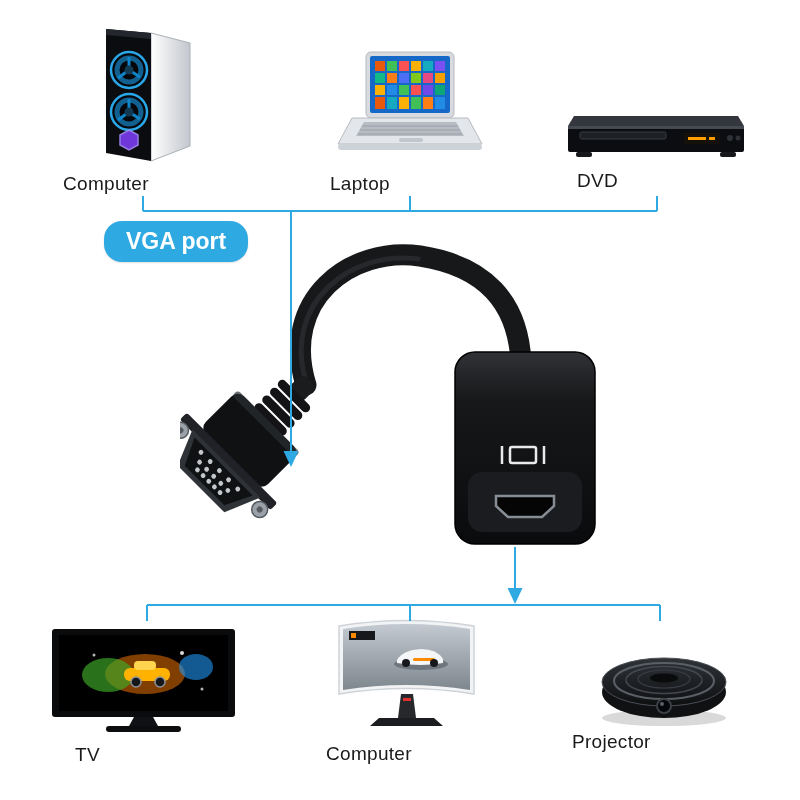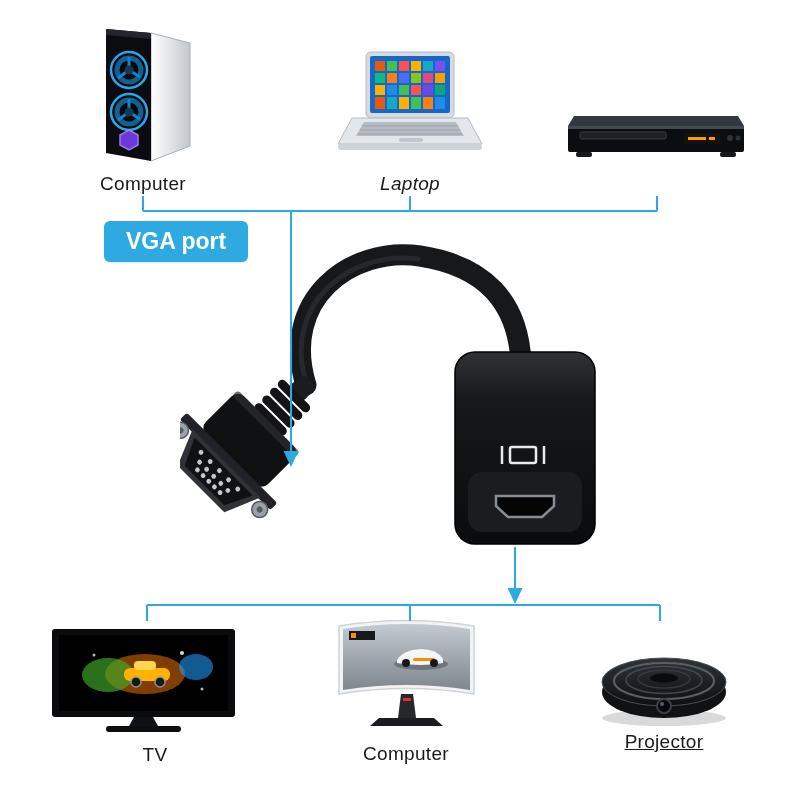--- a/index.html
+++ b/index.html
@@ -2,27 +2,27 @@
 <html style="--accent: #2ea9e2;"><head>
 <meta charset="utf-8">
 <style>
   :root { --accent: #2ea9e2; }
   * { margin: 0; padding: 0; box-sizing: border-box; }
   body { width: 800px; height: 800px; background: #fff; font-family: "Liberation Sans", sans-serif; }
   .stage { position: relative; width: 800px; height: 800px; background: #ffffff; overflow: hidden; }
   .device { position: absolute; }
   .device svg { display: block; width: 100%; height: 100%; }
   .device-label {
-    position: absolute; width: 160px; text-align: center;
+    position: absolute; width: 160px; text-align: left;
     font-size: 19px; color: #1a1a1a; letter-spacing: 0.3px;
   }
   .badge {
     position: absolute; background: var(--accent, #2ea9e2); color: #ffffff;
     font-weight: bold; font-size: 23px; line-height: 41px; height: 41px;
-    padding: 0 22px; border-radius: 6px; text-align: center;
+    padding: 0 22px; border-radius: 18px; text-align: center;
     box-shadow: 0 1px 2px rgba(0,0,0,0.12);
   }
   .overlay { position: absolute; left: 0; top: 0; width: 800px; height: 800px; pointer-events: none; z-index: 5; }
   .adapter { position: absolute; left: 180px; top: 240px; width: 430px; height: 320px; z-index: 3; }
   .badge { z-index: 6; }
 </style>
 </head>
 <body>
 
 <div class="stage">
@@ -85,37 +85,38 @@
           <rect x="90" y="47" width="10" height="12" fill="#fd7e14"></rect>
           <rect x="102" y="47" width="10" height="12" fill="#228be6"></rect>
       </g>
       <polygon points="19,68 135,68 149,94 5,94" fill="#e3e6ea" stroke="#b6bac0"></polygon>
       <polygon points="31,72 123,72 131,86 23,86" fill="#b7bcc3"></polygon>
       <path d="M29,76 L125,76 M27,80 L127,80 M25,84 L129,84" stroke="#9aa0a8" stroke-width="1" fill="none"></path>
       <rect x="66" y="88" width="24" height="4" rx="2" fill="#c2c7cd"></rect>
       <rect x="5" y="94" width="144" height="6" rx="3" fill="#cdd2d8"></rect>
     </svg>
   </div>
-  <div class="device-label" style="left:330px; top:173px;font-style:italic;">Laptop</div>
+  <div class="device-label" style="left:330px; top:173px;">Laptop</div>
 
   <div class="device" style="left:560px; top:108px; width:192px; height:60px;">
     <svg viewBox="0 0 192 60">
       <polygon points="14,8 178,8 184,18 8,18" fill="#33373d"></polygon>
       <rect x="8" y="18" width="176" height="26" rx="2" fill="#0c0d10"></rect>
       <rect x="8" y="18" width="176" height="3" fill="#454a51"></rect>
       <rect x="20" y="24" width="86" height="7" rx="1.5" fill="#1d2025" stroke="#3a3e45" stroke-width="1"></rect>
       <rect x="124" y="25" width="36" height="11" rx="1" fill="#14100a"></rect>
       <rect x="128" y="29" width="18" height="3" fill="#ff9d00"></rect>
       <rect x="149" y="29" width="6" height="3" fill="#ff9d00"></rect>
       <circle cx="170" cy="30" r="3" fill="#2e3238"></circle>
       <circle cx="178" cy="30" r="2.5" fill="#2e3238"></circle>
       <rect x="16" y="44" width="16" height="5" rx="2" fill="#16181b"></rect>
       <rect x="160" y="44" width="16" height="5" rx="2" fill="#16181b"></rect>
     </svg>
   </div>
+  <div class="device-label" style="left:577px; top:170px;">DVD</div>
 
   <div class="badge" style="left:104px; top:221px;">VGA port</div>
 
   <svg class="adapter" viewBox="0 0 430 320">
     <defs>
       <linearGradient id="hdmiBody" x1="0" y1="0" x2="0" y2="1">
         <stop offset="0" stop-color="#303236"></stop>
           <stop offset="0.25" stop-color="#17181a"></stop>
           <stop offset="1" stop-color="#0a0b0c"></stop>
       </linearGradient>
@@ -225,21 +226,21 @@
       <ellipse cx="74" cy="52" rx="62" ry="26" fill="#101113"></ellipse>
       <ellipse cx="74" cy="42" rx="62" ry="24" fill="url(#prj)" stroke="#4a4f55" stroke-width="1"></ellipse>
       <ellipse cx="74" cy="41" rx="50" ry="18" fill="none" stroke="#5a5f66" stroke-width="2"></ellipse>
       <ellipse cx="74" cy="40" rx="38" ry="13.5" fill="none" stroke="#45494f" stroke-width="1.5"></ellipse>
       <ellipse cx="74" cy="39" rx="26" ry="9" fill="none" stroke="#3a3e44" stroke-width="1.2"></ellipse>
       <ellipse cx="74" cy="38" rx="14" ry="4.5" fill="#0a0b0c"></ellipse>
       <circle cx="74" cy="66" r="7" fill="#06070a" stroke="#3c4046" stroke-width="2"></circle>
       <circle cx="72" cy="64" r="2" fill="#596069"></circle>
     </svg>
   </div>
-  <div class="device-label" style="left:584px; top:731px;text-decoration:underline;">Projector</div>
+  <div class="device-label" style="left:572px; top:731px;">Projector</div>
 
   <svg class="overlay" viewBox="0 0 800 800">
     <g stroke="#2ea9e2" stroke-width="2" fill="none">
       <path d="M143,196 L143,211 M410,196 L410,211 M657,196 L657,211 M143,211 L657,211"></path>
       <path d="M291,211 L291,453"></path>
       <path d="M515,547 L515,590"></path>
       <path d="M147,605 L660,605 M147,605 L147,621 M410,605 L410,621 M660,605 L660,621"></path>
     </g>
     <polygon points="283.5,451 298.5,451 291,467" fill="#2ea9e2"></polygon>
     <polygon points="507.5,588 522.5,588 515,604" fill="#2ea9e2"></polygon>

